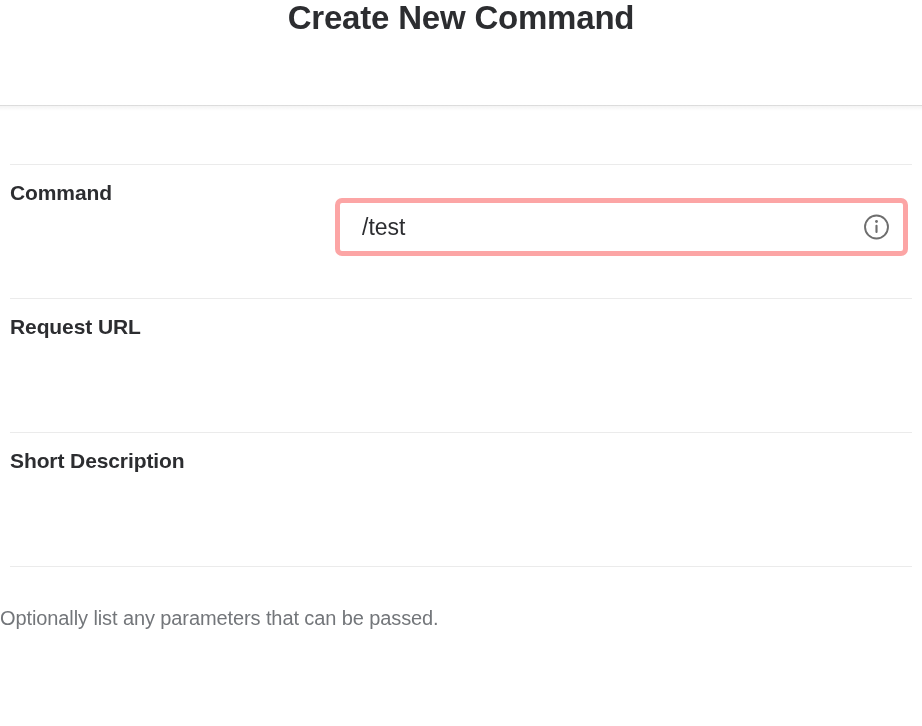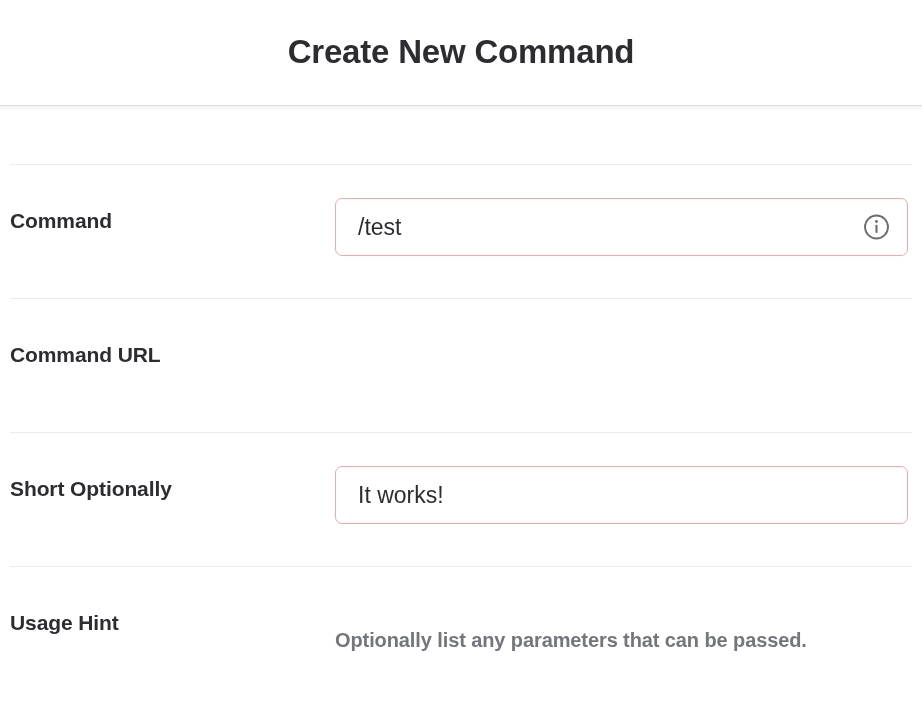--- a/index.html
+++ b/index.html
@@ -22,21 +22,20 @@
     height: 726px;
     background: #ffffff;
   }
 
   
   .modal-header {
     position: relative;
     height: 106px;
     box-sizing: border-box;
     display: flex;
-    align-items: center;
     justify-content: center;
     background: #ffffff;
     border-bottom: 1px solid #e8e8e8;
   }
   .modal-header::after {
     content: "";
     position: absolute;
     left: 0;
     right: 0;
     bottom: -6px;
@@ -75,21 +74,21 @@
     box-sizing: border-box;
   }
 
   .row-label-cell {
     width: 335px;
     flex: 0 0 335px;
     box-sizing: border-box;
     padding-left: 10px;
     padding-top: 15px;
     display: flex;
-    align-items: center;
+    align-items: flex-start;
     min-height: 97px;
   }
 
   .row-label {
     font-size: 21px;
     font-weight: bold;
     color: #2c2d30;
     letter-spacing: -0.1px;
     line-height: 1.2;
   }
@@ -103,21 +102,21 @@
 
   .input-wrap {
     position: relative;
     width: 573px;
   }
 
   .text-input {
     box-sizing: border-box;
     width: 573px;
     height: 58px;
-    border: 1px solid #fca5a5;
+    border: 5px solid #fca5a5;
     border-radius: 7px;
     background: #ffffff;
     font-family: "Liberation Sans", sans-serif;
     font-size: 23px;
     color: #2c2d30;
     padding: 0 52px 0 22px;
     outline: none;
     line-height: 56px;
   }
   .text-input.no-icon {
@@ -140,24 +139,23 @@
   }
   .info-icon svg {
     display: block;
     width: 27px;
     height: 27px;
   }
 
   .helper-text {
     font-size: 20px;
     color: #73767a;
-    margin-top: 28px;
+    margin-top: 6px;
     line-height: 1.25;
     letter-spacing: -0.1px;
-    font-weight: bold;
   }
 
   .spacer-top {
     height: 58px;
   }
 </style>
 </head>
 <body>
 
 <div class="page">
@@ -185,40 +183,32 @@
               <rect x="11.05" y="10" width="1.9" height="7.4" rx="0.9" fill="#6e6e6e"></rect>
             </svg>
           </span>
         </div>
       </div>
     </div>
 
     <div class="divider"></div>
     <div class="form-row">
       <div class="row-label-cell">
-        <span class="row-label">Command URL</span>
+        <span class="row-label">Request URL</span>
       </div>
     </div>
 
     <div class="divider"></div>
     <div class="form-row">
       <div class="row-label-cell">
-        <span class="row-label">Short Optionally</span>
-      </div>
-      <div class="row-field-cell">
-        <div class="input-wrap">
-          <input class="text-input no-icon" type="text" value="It works!" style="">
-        </div>
-      </div>
-    </div>
-
-    <div class="divider"></div>
-    <div class="form-row">
-      <div class="row-label-cell">
-        <span class="row-label">Usage Hint</span>
-      </div>
+        <span class="row-label">Short Description</span>
+      </div>
+    </div>
+
+    <div class="divider"></div>
+    <div class="form-row">
       <div class="row-field-cell">
         <div class="helper-text">Optionally list any parameters that can be passed.</div>
       </div>
     </div>
 
   </div>
 </div>
 
 </body></html>

